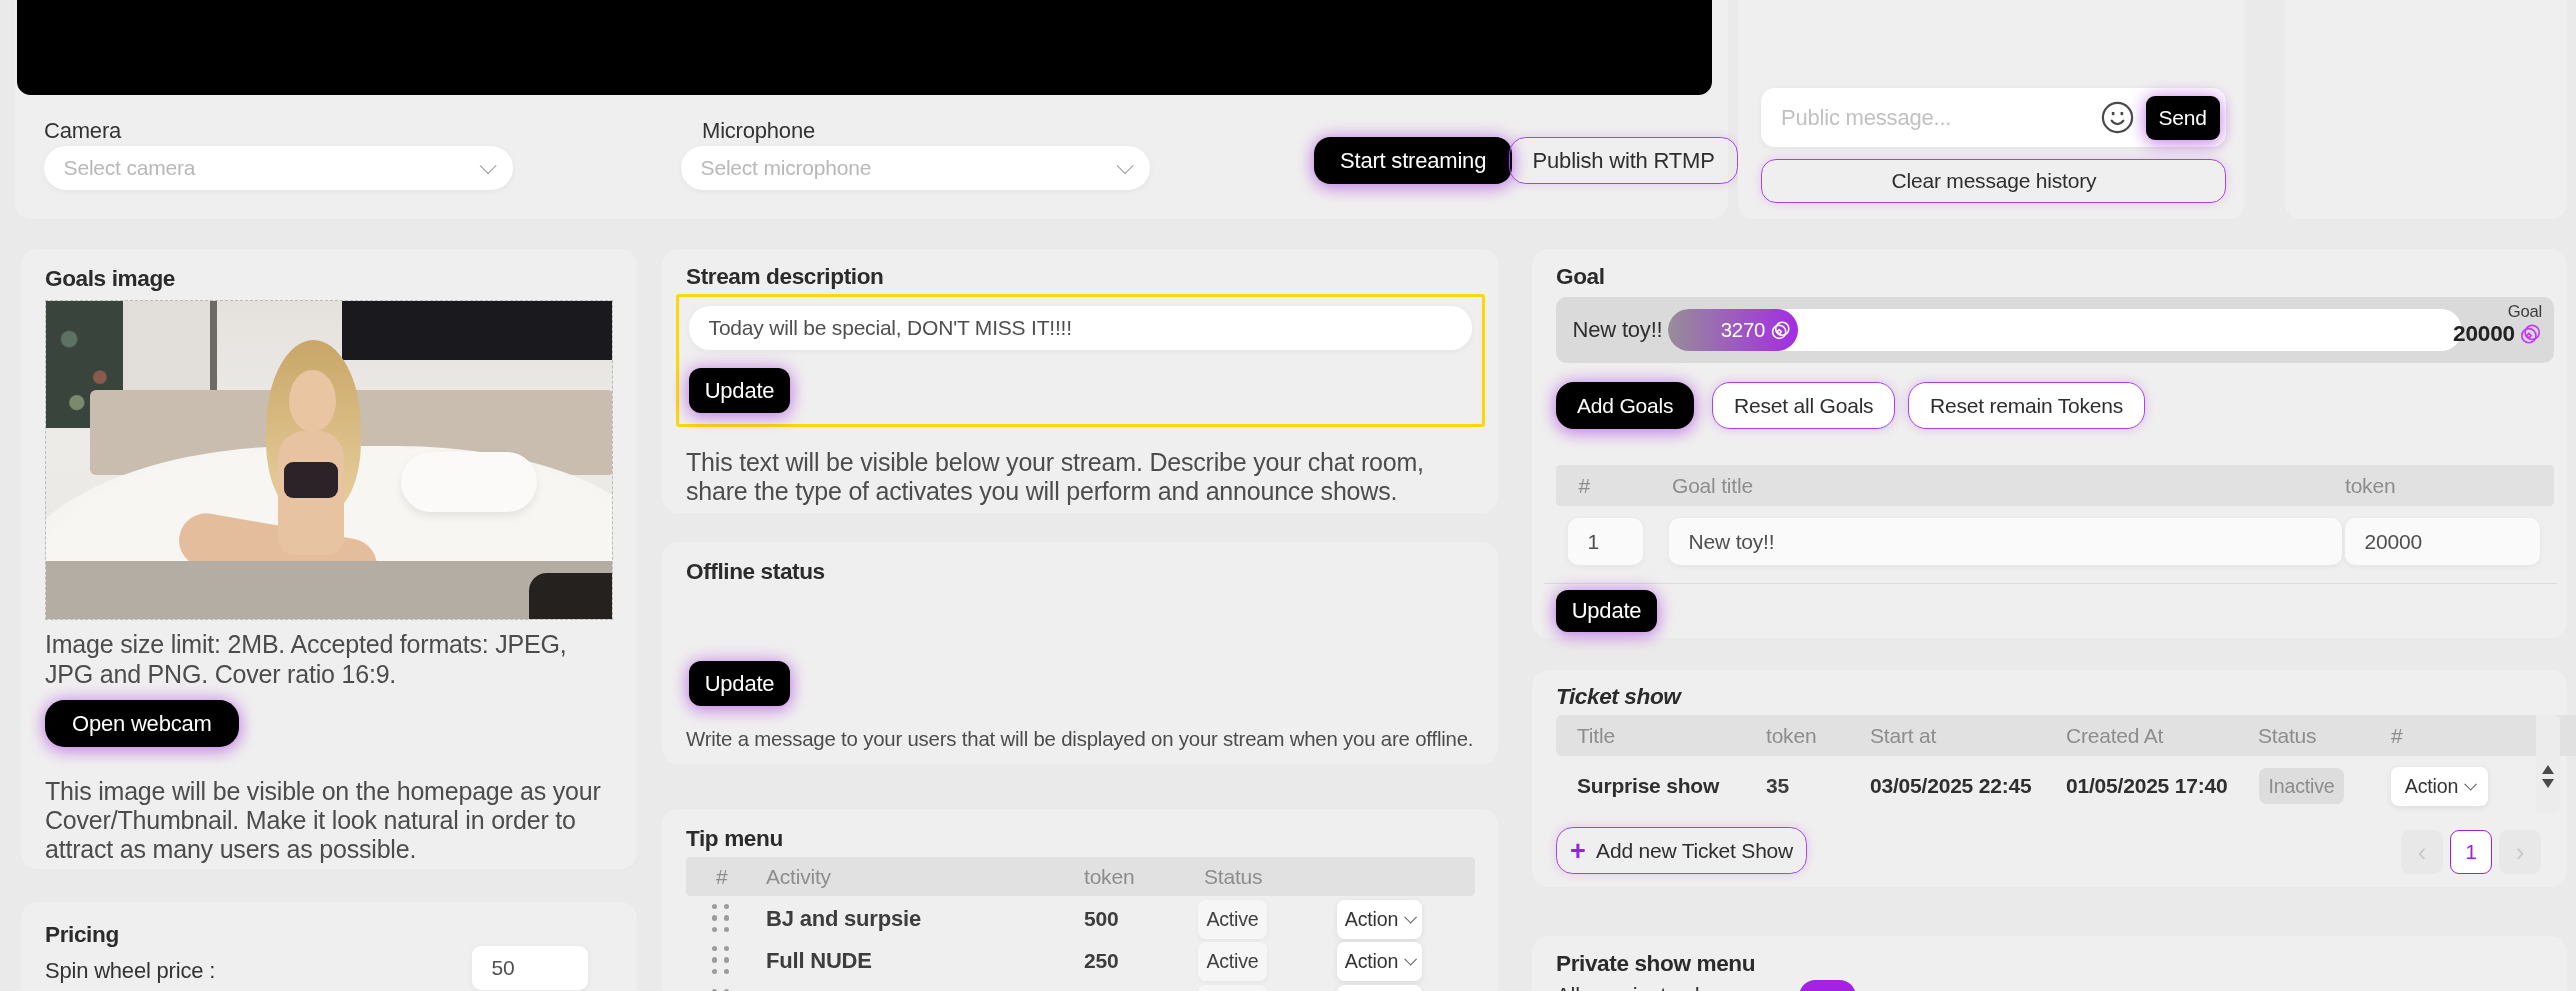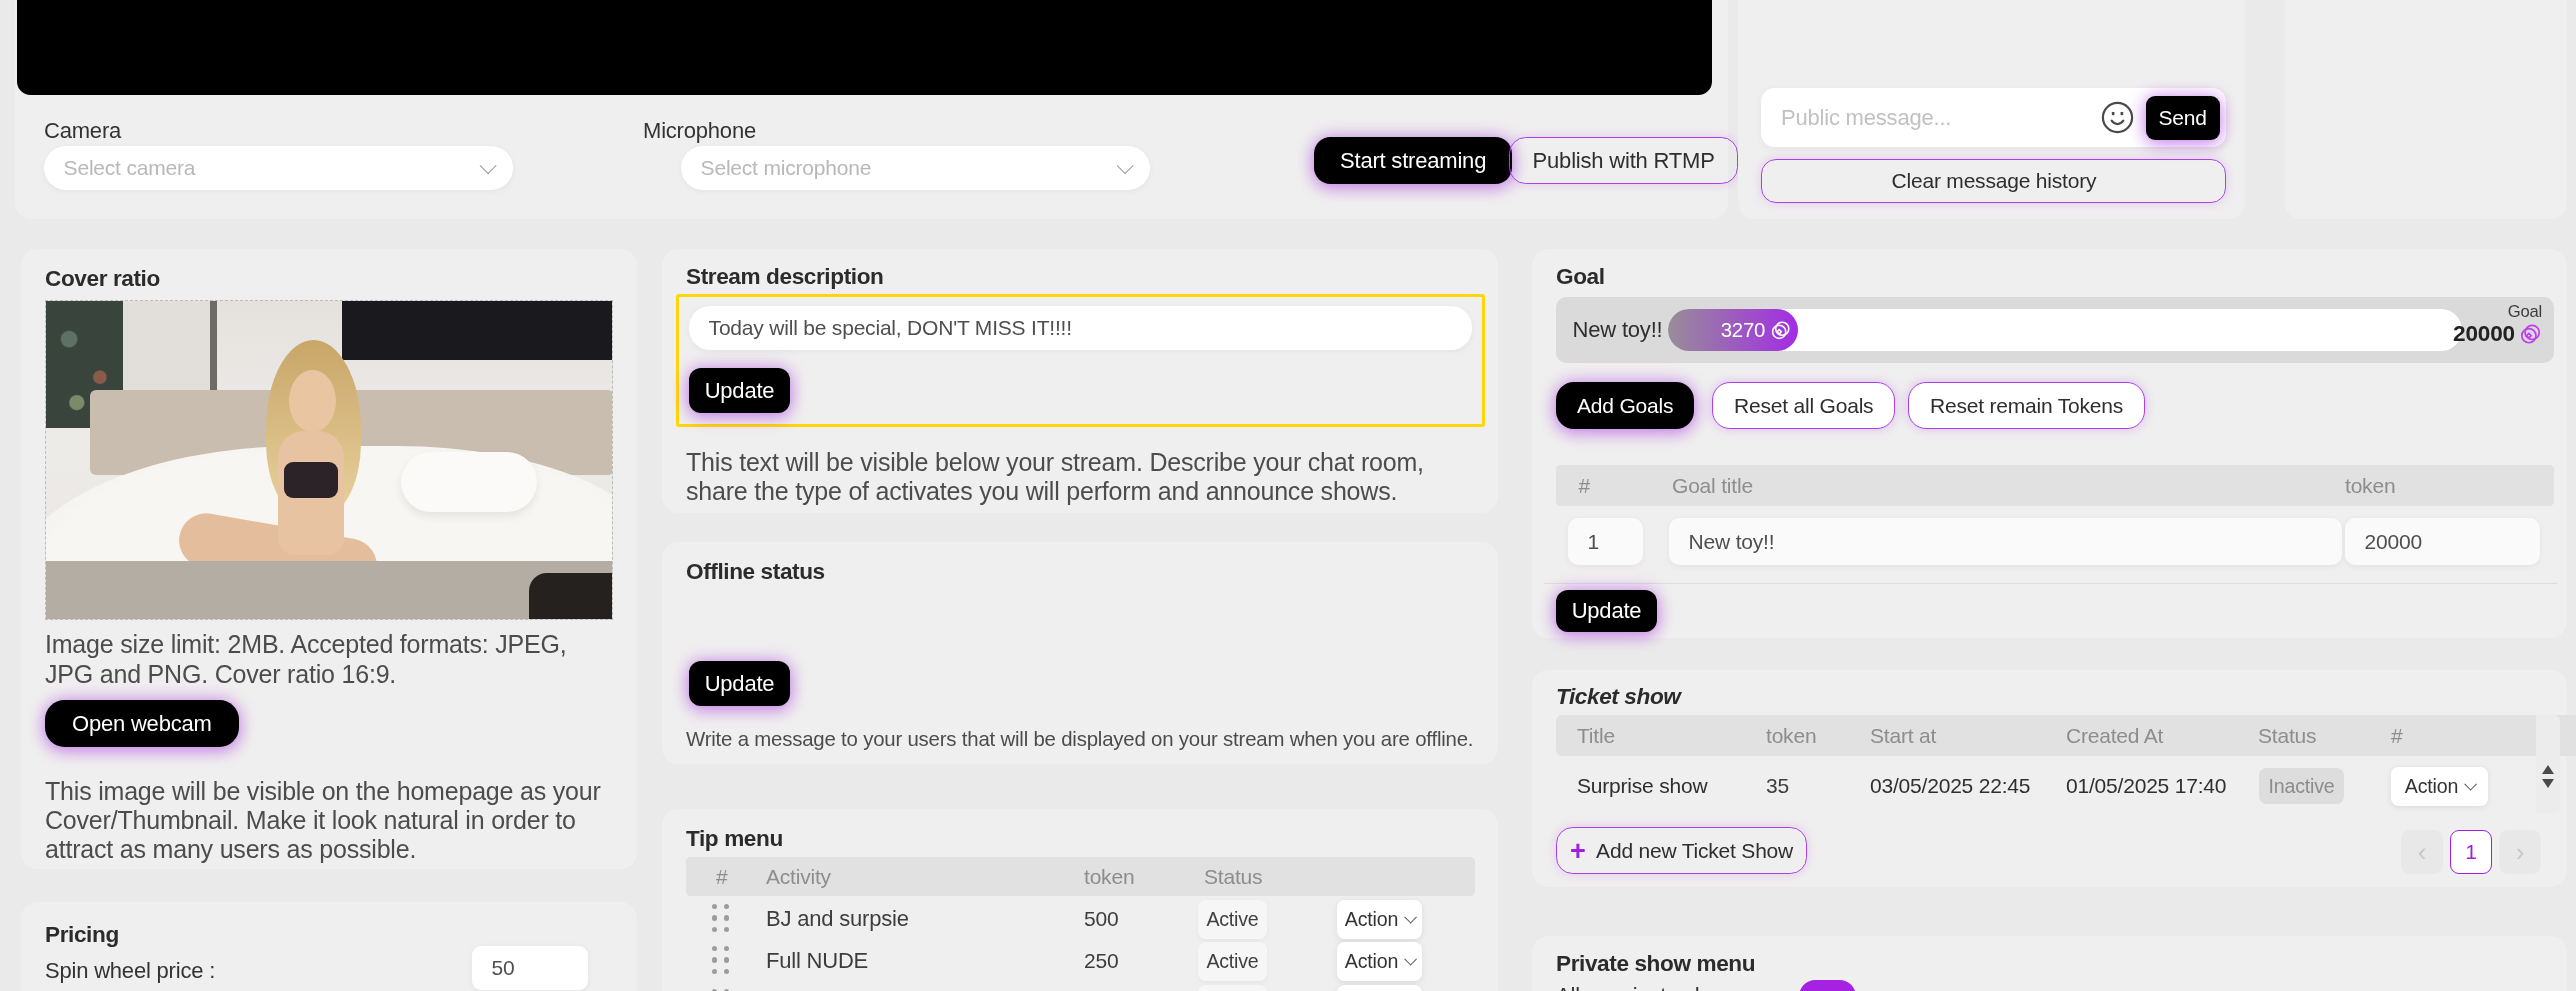--- a/index.html
+++ b/index.html
@@ -22,21 +22,21 @@
        font-family:inherit;letter-spacing:-0.2px;outline:none;}
   .input::placeholder{color:#c2c1c1;}
   .select{display:flex;align-items:center;justify-content:space-between;background:#fff;
        border-radius:22px;padding:0 19.6px;box-sizing:border-box;color:#b9b8b8;font-size:21px;
        box-shadow:0 1.5px 6px rgba(0,0,0,.05);cursor:pointer;}
   .chev{width:10.6px;height:10.6px;border-left:1.5px solid #9a9a9a;border-bottom:1.5px solid #9a9a9a;
        transform:rotate(-45deg);margin-top:-4.5px;flex:0 0 auto;}
   .chev.small{width:7.5px;height:7.5px;border-color:#555;margin-left:7.5px;}
   .thead{position:absolute;background:#e2e1e1;border-radius:4.5px;}
   .th{position:absolute;font-size:21px;color:#8d8d8d;top:50%;transform:translateY(-50%);}
-  .cell{position:absolute;font-size:21px;color:#3d3d3d;top:50%;transform:translateY(-50%);}
+  .cell{position:absolute;font-size:21px;color:#3d3d3d;top:50%;transform:translateY(-50%);font-weight:bold;}
   .pill{position:absolute;display:flex;align-items:center;justify-content:center;border-radius:7.5px;
        font-size:19.6px;}
   .pill-active{background:#f7f6f6;color:#3f3f3f;box-shadow:0 1.5px 4.5px rgba(0,0,0,.04);}
   .pill-inactive{background:#dedddd;color:#8c8c8c;}
   .action-btn{position:absolute;display:flex;align-items:center;justify-content:center;background:#fff;
        border-radius:7.5px;font-size:19.6px;color:#333;box-shadow:0 1.5px 6px rgba(0,0,0,.08);cursor:pointer;}
   .drag{position:absolute;display:grid;grid-template-columns:6px 6px;grid-auto-rows:6px;gap:5.3px 6px;}
   .drag i{width:5.3px;height:5.3px;border-radius:50%;background:#9c9c9c;}
   .tick-icon{display:inline-flex;vertical-align:middle;}
   .tri-up{width:0;height:0;border-left:6.8px solid transparent;border-right:6.8px solid transparent;
@@ -75,21 +75,21 @@
 
 <div id="app">
 
   <div class="card" style="left:15px;top:-18px;width:1713px;height:237px;">
     <div class="abs" style="left:1.5px;top:0;width:1695px;height:113px;background:#000;border-radius:0 0 13.6px 13.6px;"></div>
     <div class="abs" style="left:29px;top:136px;font-size:22px;color:#333;">Camera</div>
     <div class="select abs" style="left:29px;top:164px;width:469px;height:44px;">
       <span>Select camera</span>
       <span class="chev"></span>
     </div>
-    <div class="abs" style="left:628px;top:136px;font-size:22px;color:#333;">Microphone</div>
+    <div class="abs" style="left:687px;top:136px;font-size:22px;color:#333;">Microphone</div>
     <div class="select abs" style="left:666px;top:164px;width:469px;height:44px;">
       <span>Select microphone</span>
       <span class="chev"></span>
     </div>
     <div class="btn btn-primary abs" style="left:1299px;top:155px;height:47px;padding:0 26px;border-radius:16.6px;">Start streaming</div>
     <div class="btn btn-outline abs" style="left:1494px;top:155px;height:47px;padding:0 22.6px;border-radius:16.6px;">Publish with RTMP</div>
   </div>
 
   <div class="card" style="left:1738px;top:-18px;width:507px;height:237px;">
     <div class="abs" style="left:23.4px;top:106px;width:465px;height:59px;background:#fff;border-radius:13.6px;
@@ -104,21 +104,21 @@
         </svg>
       </span>
       <div class="btn btn-primary" style="width:74px;height:44px;border-radius:9px;margin-right:6.8px;font-size:21px;">Send</div>
     </div>
     <div class="btn btn-outline abs" style="left:23.4px;top:177px;width:465px;height:44px;border-radius:15px;font-size:21px;">Clear message history</div>
   </div>
 
   <div class="card" style="left:2285px;top:-18px;width:282px;height:237px;"></div>
 
   <div class="card" style="left:21px;top:249px;width:616px;height:620px;">
-    <div class="title" style="left:24px;top:16.6px;position:absolute;">Cover ratio</div>
+    <div class="title" style="left:24px;top:16.6px;position:absolute;">Goals image</div>
   </div>
   <div id="cover-photo" style="top:300px;">
     <div class="ph-paint-left"></div>
     <div class="ph-door-panel"></div>
     <div class="ph-door"></div>
     <div class="ph-paint-right"></div>
     <div class="ph-headboard"></div>
     <div class="ph-bed"></div>
     <div class="ph-pillow"></div>
     <div class="ph-legs"></div>

